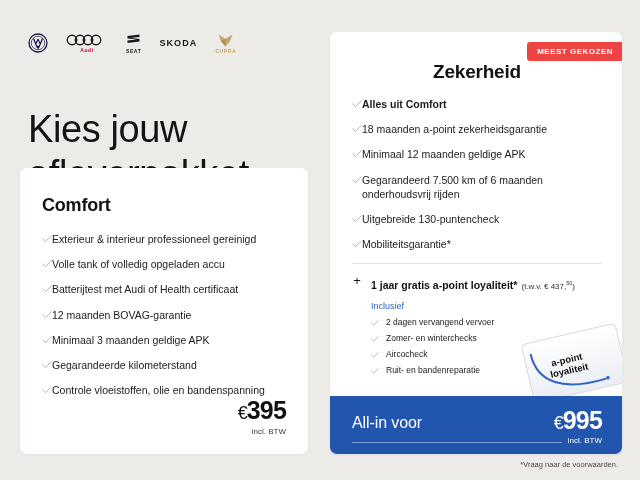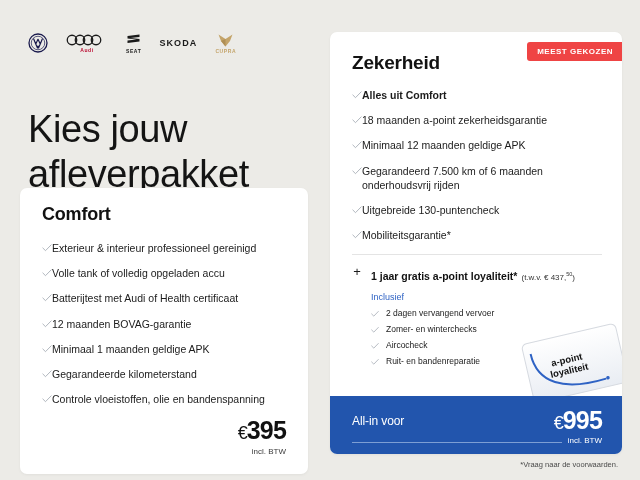--- a/index.html
+++ b/index.html
@@ -74,43 +74,43 @@
     position: absolute;
     background: #ffffff;
     border-radius: 7px;
     box-sizing: border-box;
   }
   .card-left {
     left: 20px;
     top: 168px;
     width: 288px;
     height: 286px;
-    padding: 16px 22px 0 22px;
+    padding: 27px 22px 0 22px;
     box-shadow: 0 1px 3px rgba(0,0,0,0.05);
-    margin-top: 20px;
   }
   .card-right {
     left: 330px;
     top: 32px;
     width: 292px;
     height: 422px;
     box-shadow: 0 1px 3px rgba(0,0,0,0.05);
     overflow: hidden;
   }
 
   .card-title {
     font-size: 18px;
     font-weight: 700;
     letter-spacing: -0.2px;
     color: #121212;
     margin: 0 0 16px 0;
   }
   .card-right .card-title {
     font-size: 19px;
-    margin: 2px 0 14px 0;
+    margin: 11px 0 14px 0;
+    text-align: center;
   }
 
   .right-inner {
     padding: 18px 20px 0 22px;
   }
 
   
   ul.features {
     list-style: none;
     margin: 0;
@@ -253,21 +253,21 @@
     height: 58px;
     background: #2255ad;
     box-sizing: border-box;
     padding: 12px 20px 0 22px;
     display: flex;
     align-items: flex-start;
     justify-content: space-between;
   }
   .blue-label {
     color: #ffffff;
-    font-size: 12px;
+    font-size: 16px;
     font-weight: 400;
     letter-spacing: -0.1px;
     padding-top: 6px;
   }
   .blue-price {
     text-align: right;
   }
   .blue-price .amt {
     color: #ffffff;
     font-size: 25px;
@@ -384,21 +384,21 @@
             </svg>
         </span>
         <span class="txt">12 maanden BOVAG-garantie</span>
       </li>
       <li>
         <span class="check">
           <svg width="10" height="10" viewBox="0 0 12 12">
               <path d="M1 6 L4.2 9.2 L11 2.2" fill="none" stroke="#aab0b8" stroke-width="1.1" stroke-linecap="round" stroke-linejoin="round"></path>
             </svg>
         </span>
-        <span class="txt">Minimaal 1 maanden geldige APK</span>
+        <span class="txt">Minimaal 3 maanden geldige APK</span>
       </li>
       <li>
         <span class="check">
           <svg width="10" height="10" viewBox="0 0 12 12">
               <path d="M1 6 L4.2 9.2 L11 2.2" fill="none" stroke="#aab0b8" stroke-width="1.1" stroke-linecap="round" stroke-linejoin="round"></path>
             </svg>
         </span>
         <span class="txt">Gegarandeerde kilometerstand</span>
       </li>
       <li>

